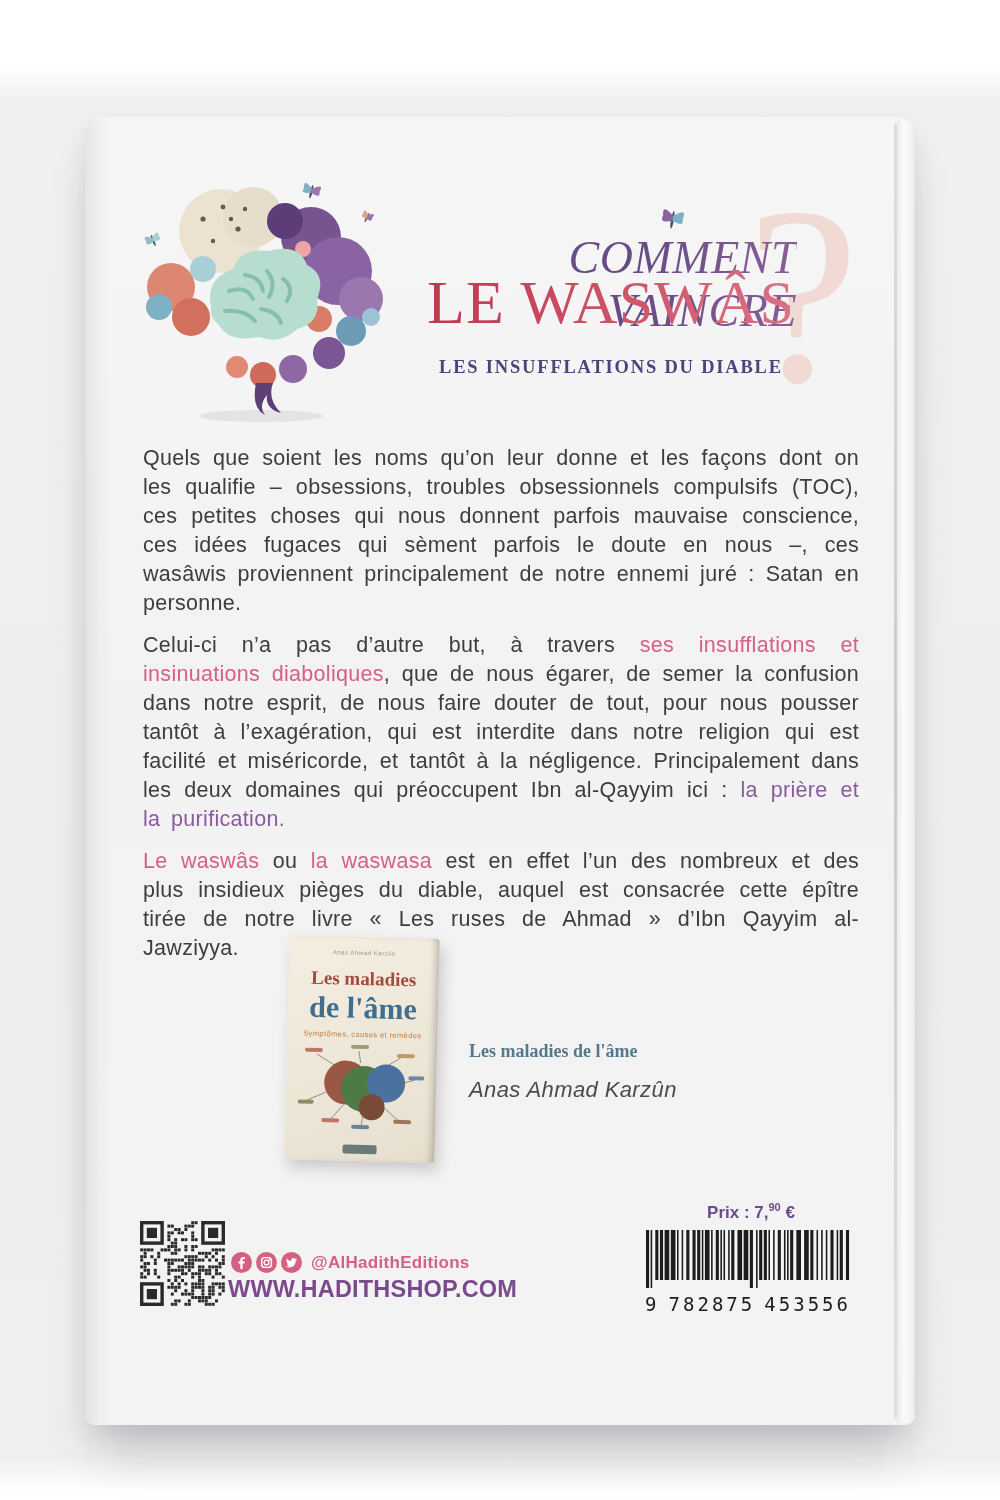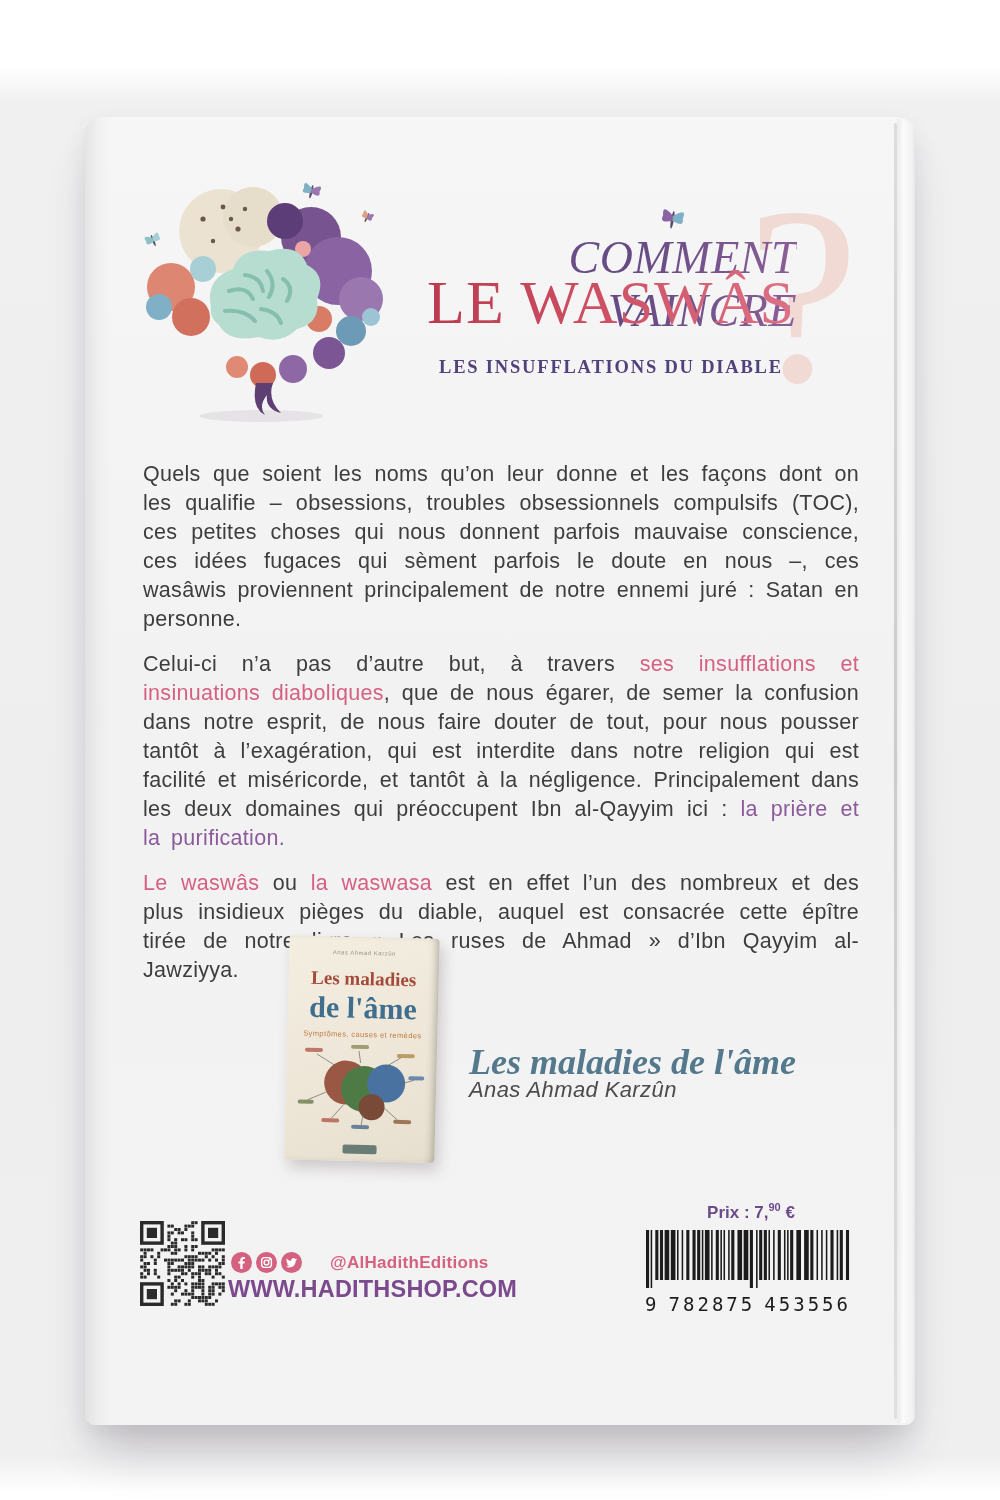--- a/index.html
+++ b/index.html
@@ -57,21 +57,21 @@
   }
   .bfly-title{position:absolute;left:572px;top:86px;}
   
   .brain{position:absolute;left:48px;top:62px;}
   
   .body-text{
     position:absolute;left:58px;top:327px;width:716px;
     font-size:21.5px;line-height:29px;color:var(--ink);
     text-align:justify;letter-spacing:.3px;word-spacing:4.5px;
   }
-  .body-text p{margin:16px 0 13px 0;}
+  .body-text p{margin:0 0 13px 0;}
   .seg-pink{color:var(--pink);}
   .seg-purple{color:var(--purple);}
   
   .thumb{
     position:absolute;left:202px;top:820px;width:150px;height:224px;
     background:linear-gradient(160deg,#f4eee1,#ece5d6 70%,#e6decd);
     border-radius:2px 4px 4px 2px;transform:rotate(1.4deg);
     box-shadow:4px 8px 14px rgba(70,60,60,.22), inset -7px 0 9px -5px rgba(0,0,0,.28);
     text-align:center;
   }
@@ -81,30 +81,30 @@
   .thumb-sub{margin-top:5px;font-size:7.5px;color:#c07a3f;letter-spacing:.4px;}
   .thumb-brain{margin-top:6px;}
   .thumb-logo{margin:4px auto 0;width:34px;height:9px;border-radius:2px;background:#3d5a55;opacity:.75;}
   .d-head{
     position:absolute;left:382px;top:862px;width:330px;
     font-family:"DejaVu Serif",serif;font-style:italic;font-size:41px;color:var(--gold);
     letter-spacing:1px;
   }
   .d-title{
     position:absolute;left:384px;top:924px;width:330px;
-    font-family:"Liberation Serif",serif;font-weight:700;font-size:36px;color:var(--slate-blue);font-style:italic;
+    font-family:"Liberation Serif",serif;font-weight:700;font-size:18px;color:var(--slate-blue);
   }
   .d-author{
     position:absolute;left:384px;top:960px;width:330px;
     font-style:italic;font-size:22px;color:#4b4b4b;letter-spacing:.4px;
   }
   
   .qr{position:absolute;left:55px;top:1104px;}
   .social{position:absolute;left:146px;top:1135px;display:flex;align-items:center;gap:4px;}
-  .social .handle{margin-left:24px;font-size:17px;font-weight:700;color:#d4617f;letter-spacing:.3px;}
+  .social .handle{margin-left:5px;font-size:17px;font-weight:700;color:#d4617f;letter-spacing:.3px;}
   .website{
     position:absolute;left:143px;top:1159px;font-size:23.5px;font-weight:700;
     color:var(--site-purple);letter-spacing:.2px;
   }
   .price{
     position:absolute;left:560px;top:1084px;width:212px;text-align:center;
     font-size:17px;font-weight:700;color:#6d4a8a;
   }
   .price sup{font-size:11px;}
   .barcode{position:absolute;left:558px;top:1113px;width:210px;}

